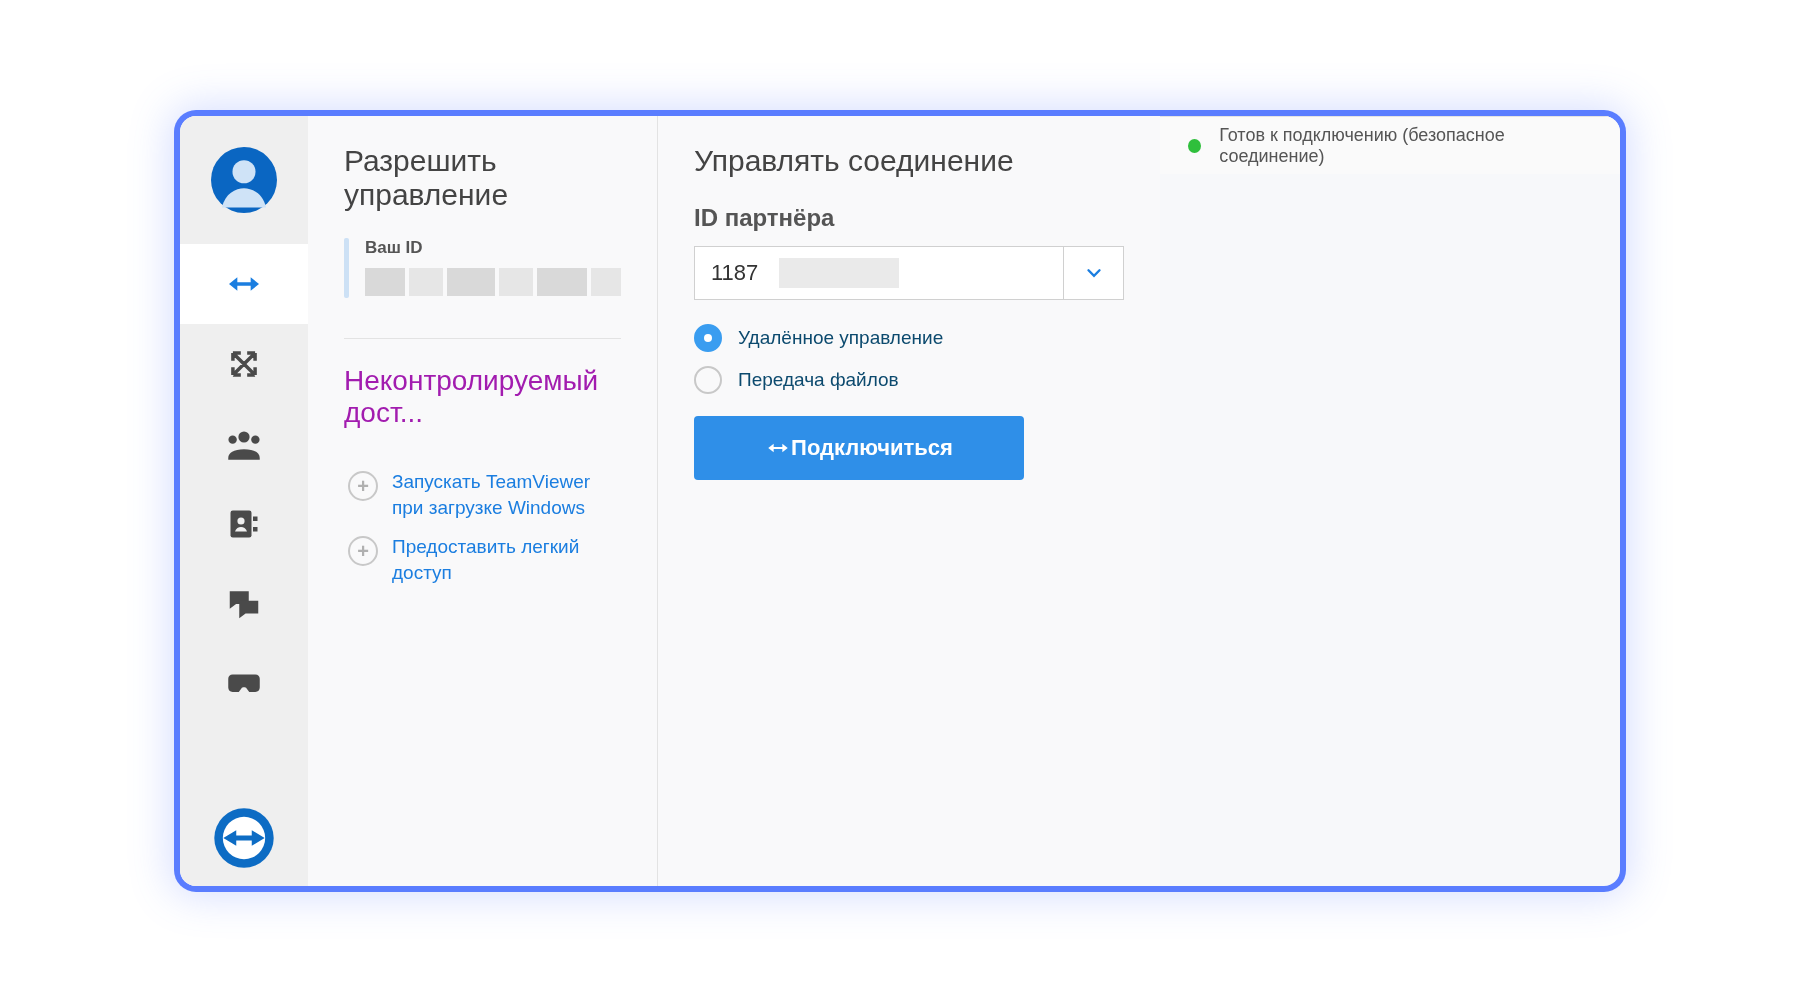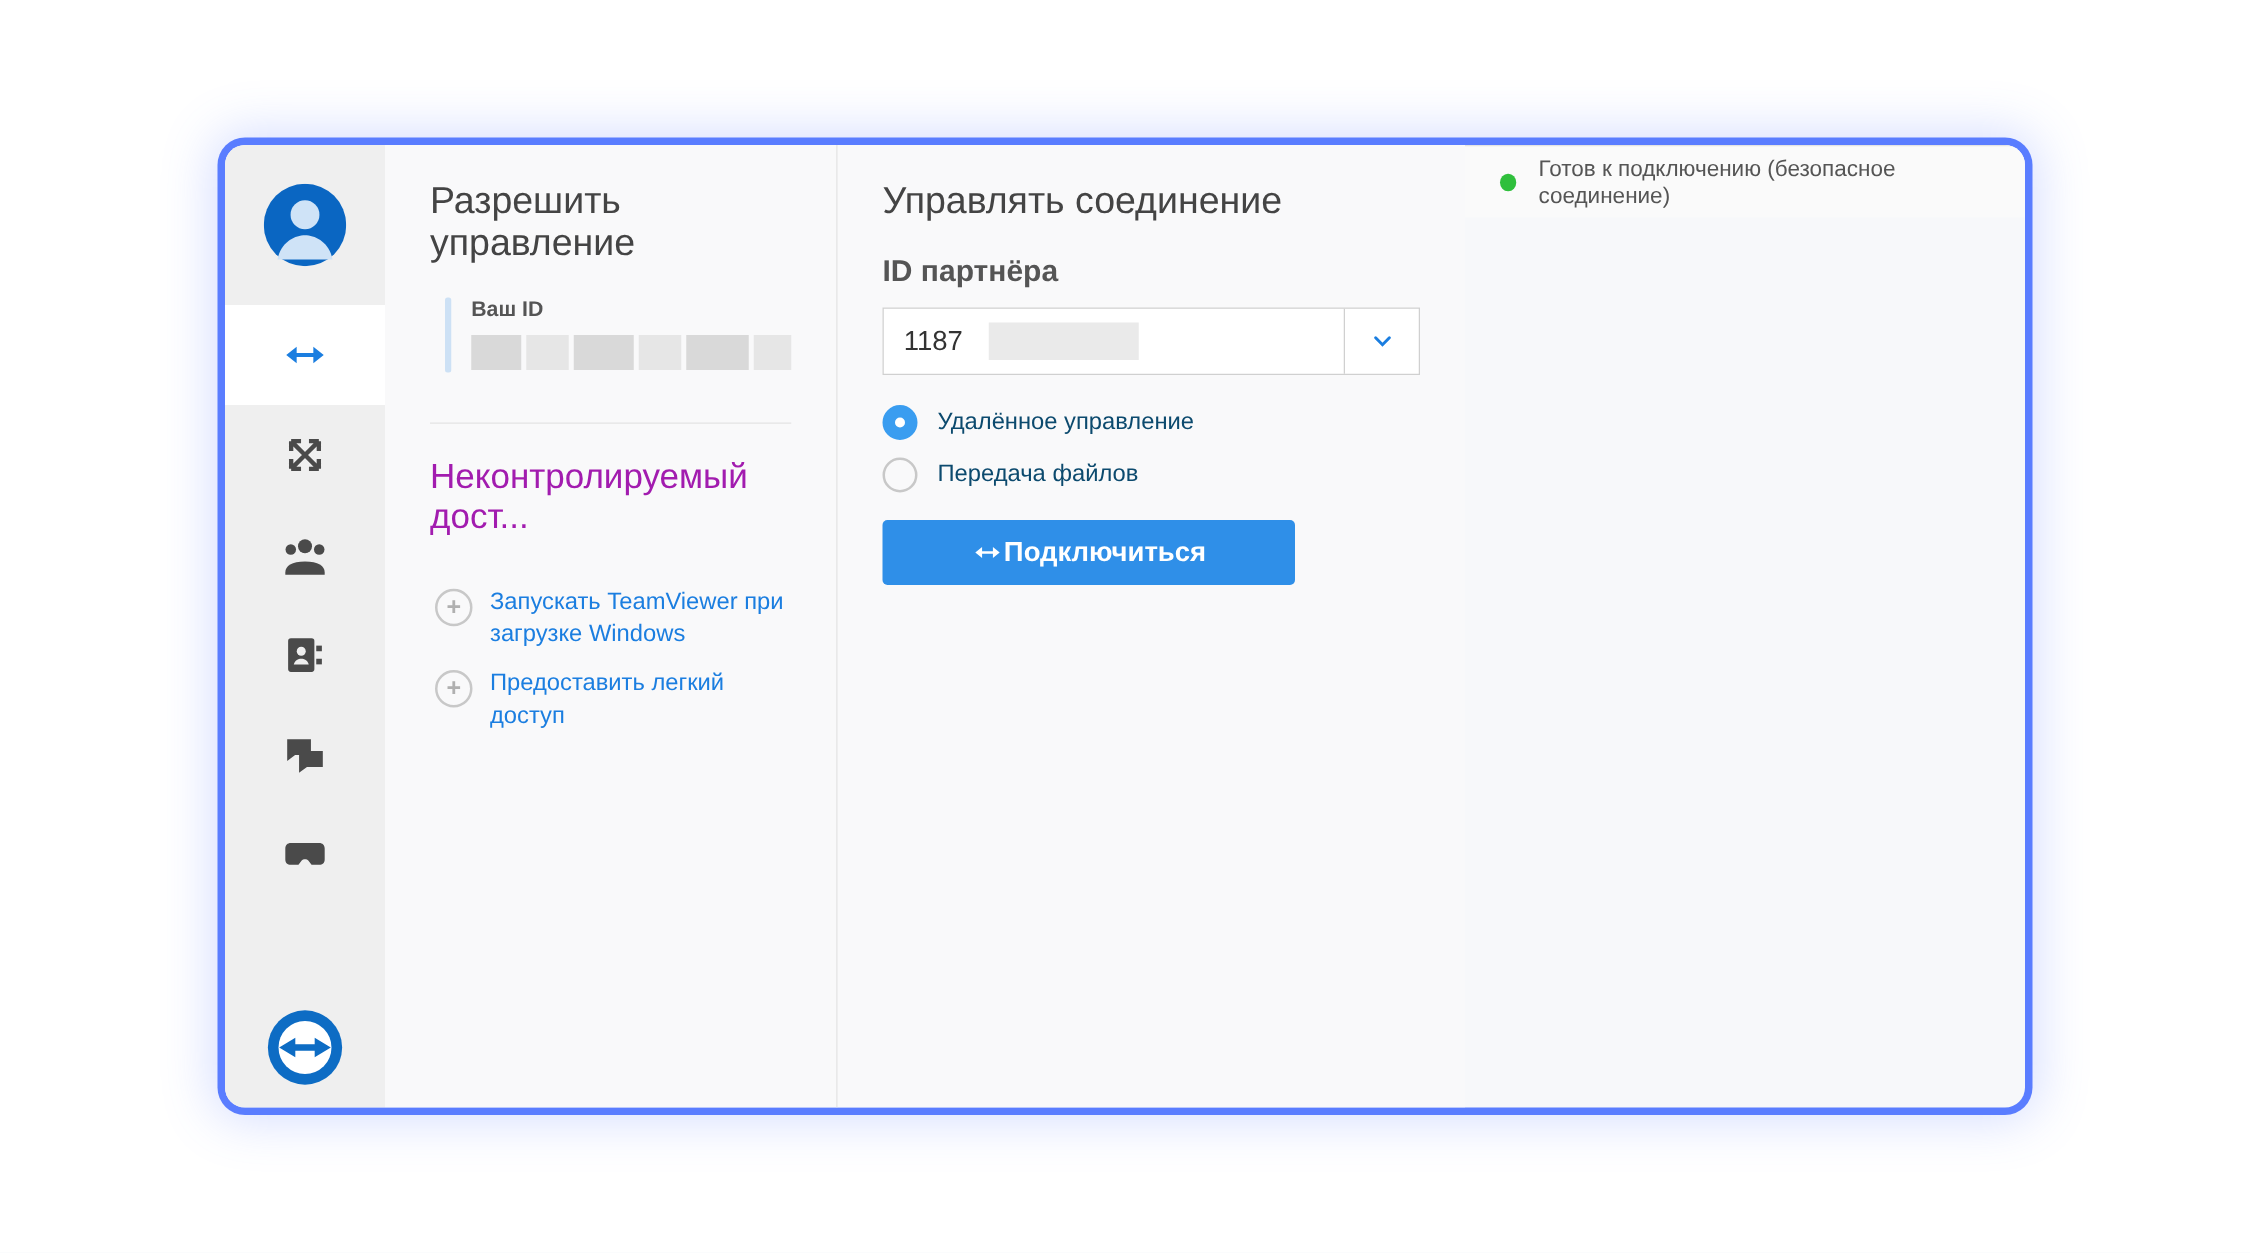--- a/index.html
+++ b/index.html
@@ -63,21 +63,21 @@
   }
   h2.sub {
     font-size: 28px;
     font-weight: 400;
     color:#a21caf;
     margin-top: 26px;
     margin-bottom: 40px;
   }
   .divider { border-top:1px solid #e3e3e3; margin-top: 12px; }
 
-  .field { display:flex; margin-bottom: 20px; margin-left:12px;}
+  .field { display:flex; margin-bottom: 20px; margin-left:0;}
   .field .bar { width:5px; background:#cde1f5; margin-right:16px; border-radius:2px;}
   .field .lbl { font-size:17px; font-weight:600; color:#555; margin-bottom:8px;}
   .field .blur {
     display:flex; gap:4px; height:32px; align-items:center;
   }
   .field .blur span {
     display:inline-block; background:#d9d9d9; height:28px;
   }
 
   .linkrow { display:flex; align-items:flex-start; gap:14px; margin-bottom:14px; margin-left:4px;}
@@ -108,21 +108,21 @@
     width:28px; height:28px; border-radius:50%;
     border:2px solid #c8c8c8; position:relative;
   }
   .radio.checked { border-color:#3a9df0; background:#3a9df0;}
   .radio.checked::after{
     content:""; position:absolute; inset:8px; background:#fff; border-radius:50%;
   }
 
   .connect-btn {
     margin-top:22px;
-    width:330px; height:52px; border:none; border-radius:4px;
+    width:330px; height:64px; border:none; border-radius:4px;
     background:#2f8fe8; color:#fff; font-size:22px; font-weight:600;
     display:flex; align-items:center; justify-content:center; gap:0;
     cursor:pointer;
   }
 
   .statusbar {
     height:58px; border-top:1px solid #e3e3e3;
     display:flex; align-items:center; gap:18px; padding:0 28px;
     font-size:18px; color:#555; background:#fafafa;
   }

